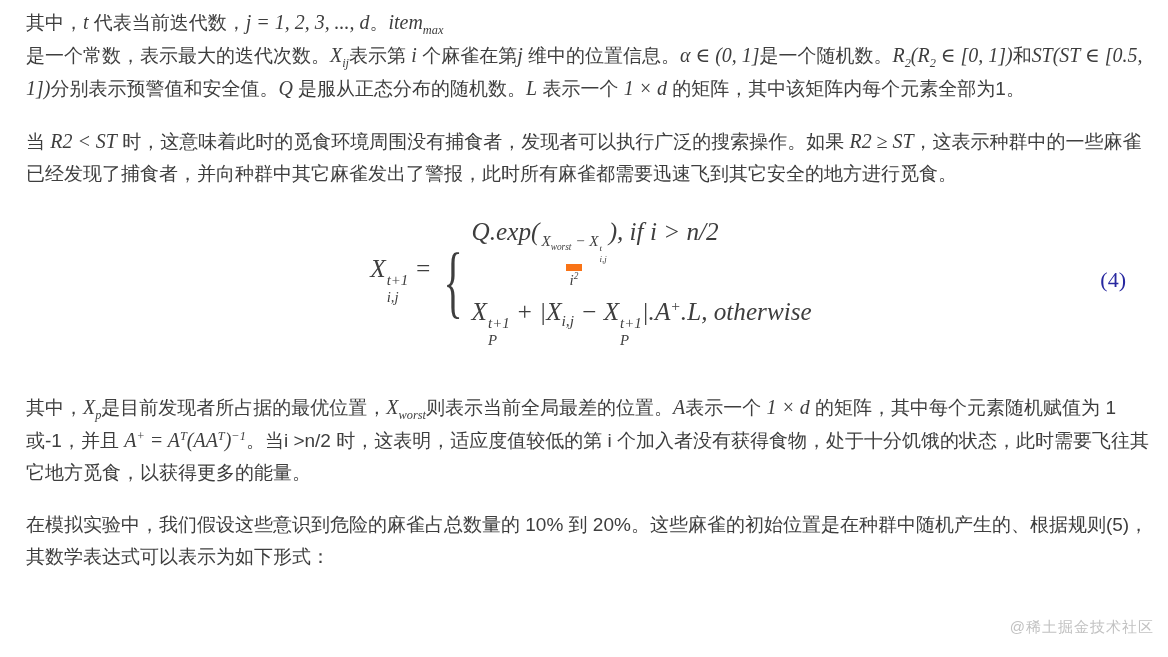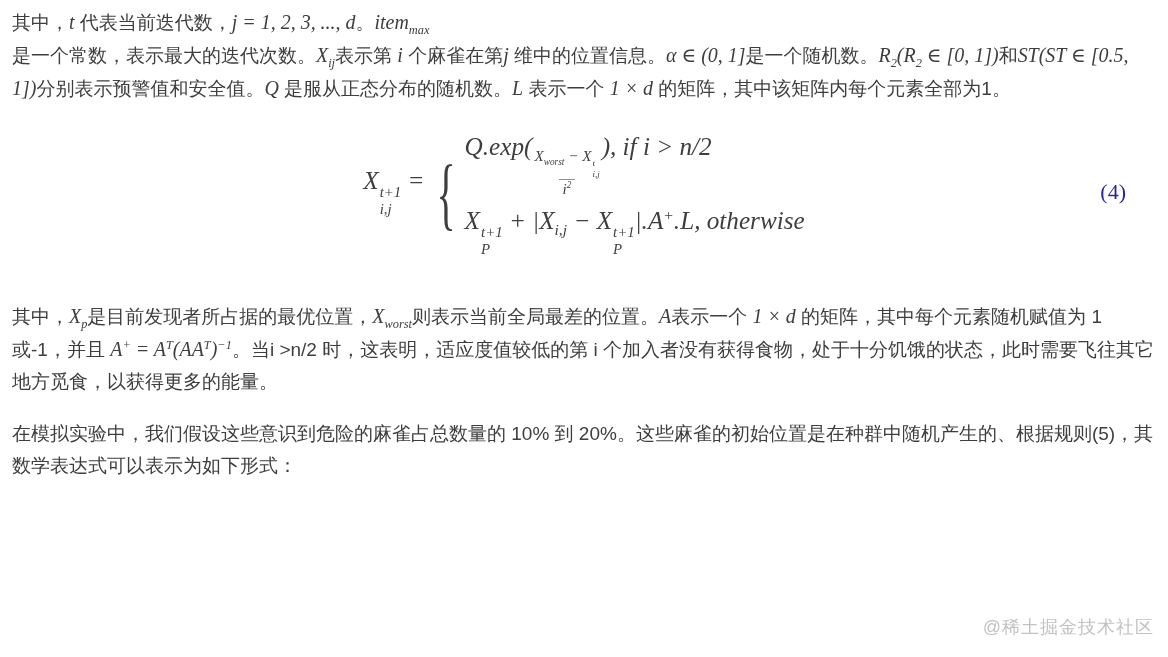--- a/index.html
+++ b/index.html
@@ -1,20 +1,20 @@
 <!DOCTYPE html>
 <html><head>
 <meta charset="utf-8">
 <style>
   html,body { margin:0; padding:0; background:#ffffff; }
   .page {
     position:relative;
     width:1168px; height:657px;
     box-sizing:border-box;
-    padding:6px 12px 0 12px;
+    padding:6px 12px 0 26px;
     background:#ffffff;
     overflow:hidden;
     font-family:"Liberation Sans","DejaVu Sans",sans-serif;
     font-size:19px;
     line-height:32px;
     color:#3e3e3e;
   }
   .para { margin:0 0 20px 0; }
   
   .m {
@@ -43,38 +43,39 @@
     font-style:normal; font-size:50px; line-height:50px;
     transform:scale(0.8,1.62); transform-origin:center;
     margin-right:7px; flex:0 0 auto;
   }
   .cases { display:flex; flex-direction:column; align-items:flex-start; }
   .case-line { line-height:1.72; white-space:nowrap; }
   .frac {
     display:inline-flex; flex-direction:column; align-items:center;
     font-size:0.6em; line-height:1.25; vertical-align:-0.45em; margin:0 2px;justify-content:center;
   }
-  .frac-den { border-top:1px solid #f97316; padding:0 4px; }
+  .frac-den { border-top:7px solid #f97316; padding:0 4px; }
   .eq-num {
     position:absolute; right:30px; top:50%; transform:translateY(-50%);
     font-family:"Liberation Serif","DejaVu Serif",serif;
     font-size:22px; color:#2828a0;
   }
   .watermark {
     position:absolute; right:14px; bottom:14px;
-    font-size:18px; color:#c2c2c2; letter-spacing:1px;
+    font-size:15px; color:#c2c2c2; letter-spacing:1px;
   }
 </style>
 </head>
 <body>
 
 <div class="page">
 
   <p class="para"><span class="cn">其中，</span><span class="m">t</span><span class="cn"> 代表当前迭代数，</span><span class="m">j = 1, 2, 3, ..., d</span><span class="cn">。</span><span class="m">item</span><sub class="m">max</sub><br><span class="cn">是一个常数，表示最大的迭代次数。</span><span class="m">X</span><sub class="m">ij</sub><span class="cn">表示第 </span><span class="m">i</span><span class="cn"> 个麻雀在第</span><span class="m">j</span><span class="cn"> 维中的位置信息。</span><span class="m">α ∈ (0, 1]</span><span class="cn">是一个随机数。</span><span class="m">R</span><sub class="m">2</sub><span class="m">(R</span><sub class="m">2</sub><span class="m"> ∈ [0, 1])</span><span class="cn">和</span><span class="m">ST(ST ∈ [0.5, 1])</span><span class="cn">分别表示预警值和安全值。</span><span class="m">Q</span><span class="cn"> 是服从正态分布的随机数。</span><span class="m">L</span><span class="cn"> 表示一个 </span><span class="m">1 × d</span><span class="cn"> 的矩阵，其中该矩阵内每个元素全部为1。</span></p>
 
+  <p class="para"><span class="cn">当 </span><span class="m">R2 &lt; ST</span><span class="cn"> 时，这意味着此时的觅食环境周围没有捕食者，发现者可以执行广泛的搜索操作。如果 </span><span class="m">R2 ≥ ST</span><span class="cn">，这表示种群中的一些麻雀已经发现了捕食者，并向种群中其它麻雀发出了警报，此时所有麻雀都需要迅速飞到其它安全的地方进行觅食。</span></p>
 
 
   <div class="eq-row">
     <div class="eq">
       <span class="eq-lhs"><span class="m">X</span><span class="supsub">
             <span class="ss-sup">t+1</span>
             <span class="ss-sub">i,j</span>
           </span><span class="m"> =</span></span>
       <span class="brace">{</span>
       <div class="cases">

